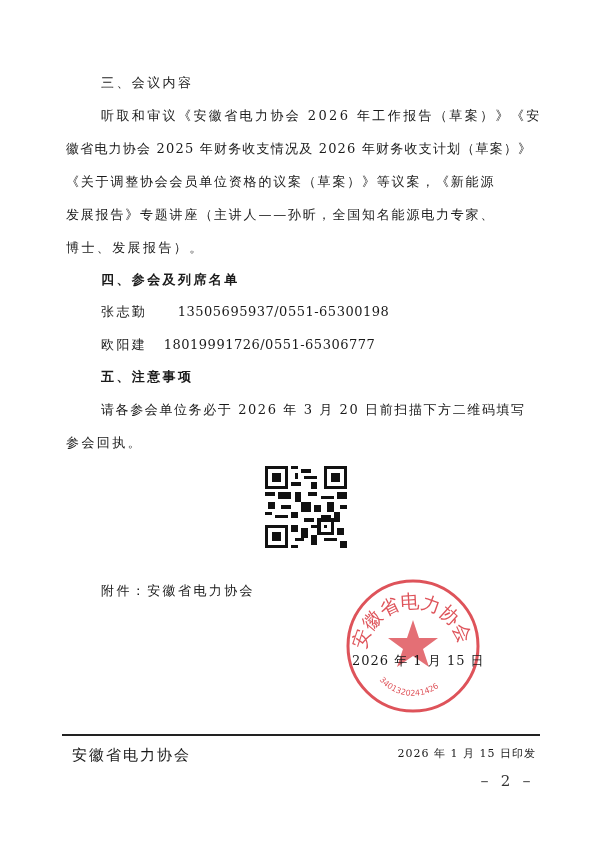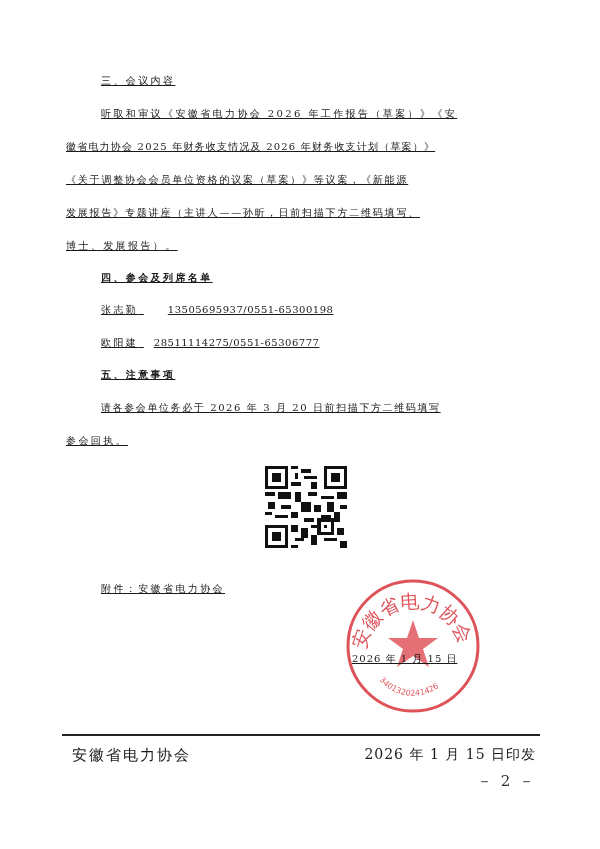--- a/index.html
+++ b/index.html
@@ -1,46 +1,46 @@
 <!DOCTYPE html>
 <html><head>
 <meta charset="utf-8">
 <style>
   html, body { margin: 0; padding: 0; background: #ffffff; }
   body { width: 600px; height: 849px; position: relative; overflow: hidden;
          font-family: "DejaVu Serif", "Liberation Serif", serif; color: #1a1a1a; }
-  .line { position: absolute; font-size: 10px; white-space: nowrap; letter-spacing: 2.4px; text-decoration: underline; }
+  .line { position: absolute; font-size: 13px; white-space: nowrap; letter-spacing: 2.4px; }
   .indent { left: 101px; }
   .full { left: 66px; }
   .heading { font-weight: normal; }
   .qr { position: absolute; left: 265px; top: 466px; width: 82px; height: 82px; }
   .stamp { position: absolute; left: 345px; top: 578px; width: 136px; height: 136px; opacity: 0.85; }
   .rule { position: absolute; left: 62px; top: 734px; width: 478px; height: 2px; background: #222; }
   .footer-left { position: absolute; left: 72px; top: 746px; font-size: 15px; letter-spacing: 2px; }
-  .footer-right { position: absolute; right: 64px; top: 746px; font-size: 14px; letter-spacing: 1px; }
+  .footer-right { position: absolute; right: 64px; top: 746px; font-size: 11px; letter-spacing: 1px; }
   .page-num { position: absolute; right: 64px; top: 772px; font-size: 15px; color: #333; letter-spacing: 2px; }
 </style>
 </head>
 <body>
 
 <div class="line indent heading" style="top:74px">三、会议内容</div>
 <div class="line indent" style="top:107px">听取和审议《安徽省电力协会 2026 年工作报告（草案）》《安</div>
 <div class="line full" style="top:140px;letter-spacing:1.2px">徽省电力协会 2025 年财务收支情况及 2026 年财务收支计划（草案）》</div>
 <div class="line full" style="top:173px;letter-spacing:1.8px">《关于调整协会会员单位资格的议案（草案）》等议案，《新能源</div>
-<div class="line full" style="top:206px;letter-spacing:1.8px">发展报告》专题讲座（主讲人——孙昕，日前扫描下方二维码填写、</div>
+<div class="line full" style="top:206px;letter-spacing:1.8px">发展报告》专题讲座（主讲人——孙昕，全国知名能源电力专家、</div>
 <div class="line full" style="top:239px">博士、发展报告）。</div>
 
 <div class="line indent heading" style="top:271px;font-weight:bold">四、参会及列席名单</div>
 <div class="line indent" style="top:303px">
   <span>张志勤</span>
   <span style="margin-left:24px;letter-spacing:0.5px">13505695937/0551-65300198</span>
 </div>
 <div class="line indent" style="top:336px">
   <span>欧阳建</span>
-  <span style="margin-left:10px;letter-spacing:0.5px">28511114275/0551-65306777</span>
+  <span style="margin-left:10px;letter-spacing:0.5px">18019991726/0551-65306777</span>
 </div>
 
 <div class="line indent heading" style="top:368px;font-weight:bold">五、注意事项</div>
 <div class="line indent" style="top:401px;letter-spacing:1.6px">请各参会单位务必于 2026 年 3 月 20 日前扫描下方二维码填写</div>
 <div class="line full" style="top:434px">参会回执。</div>
 
 <svg class="qr" viewBox="0 0 25 25" shape-rendering="crispEdges">
   <rect width="25" height="25" fill="#fff"></rect>
   <g fill="#111">
     <rect x="0" y="0" width="7" height="7"></rect>

